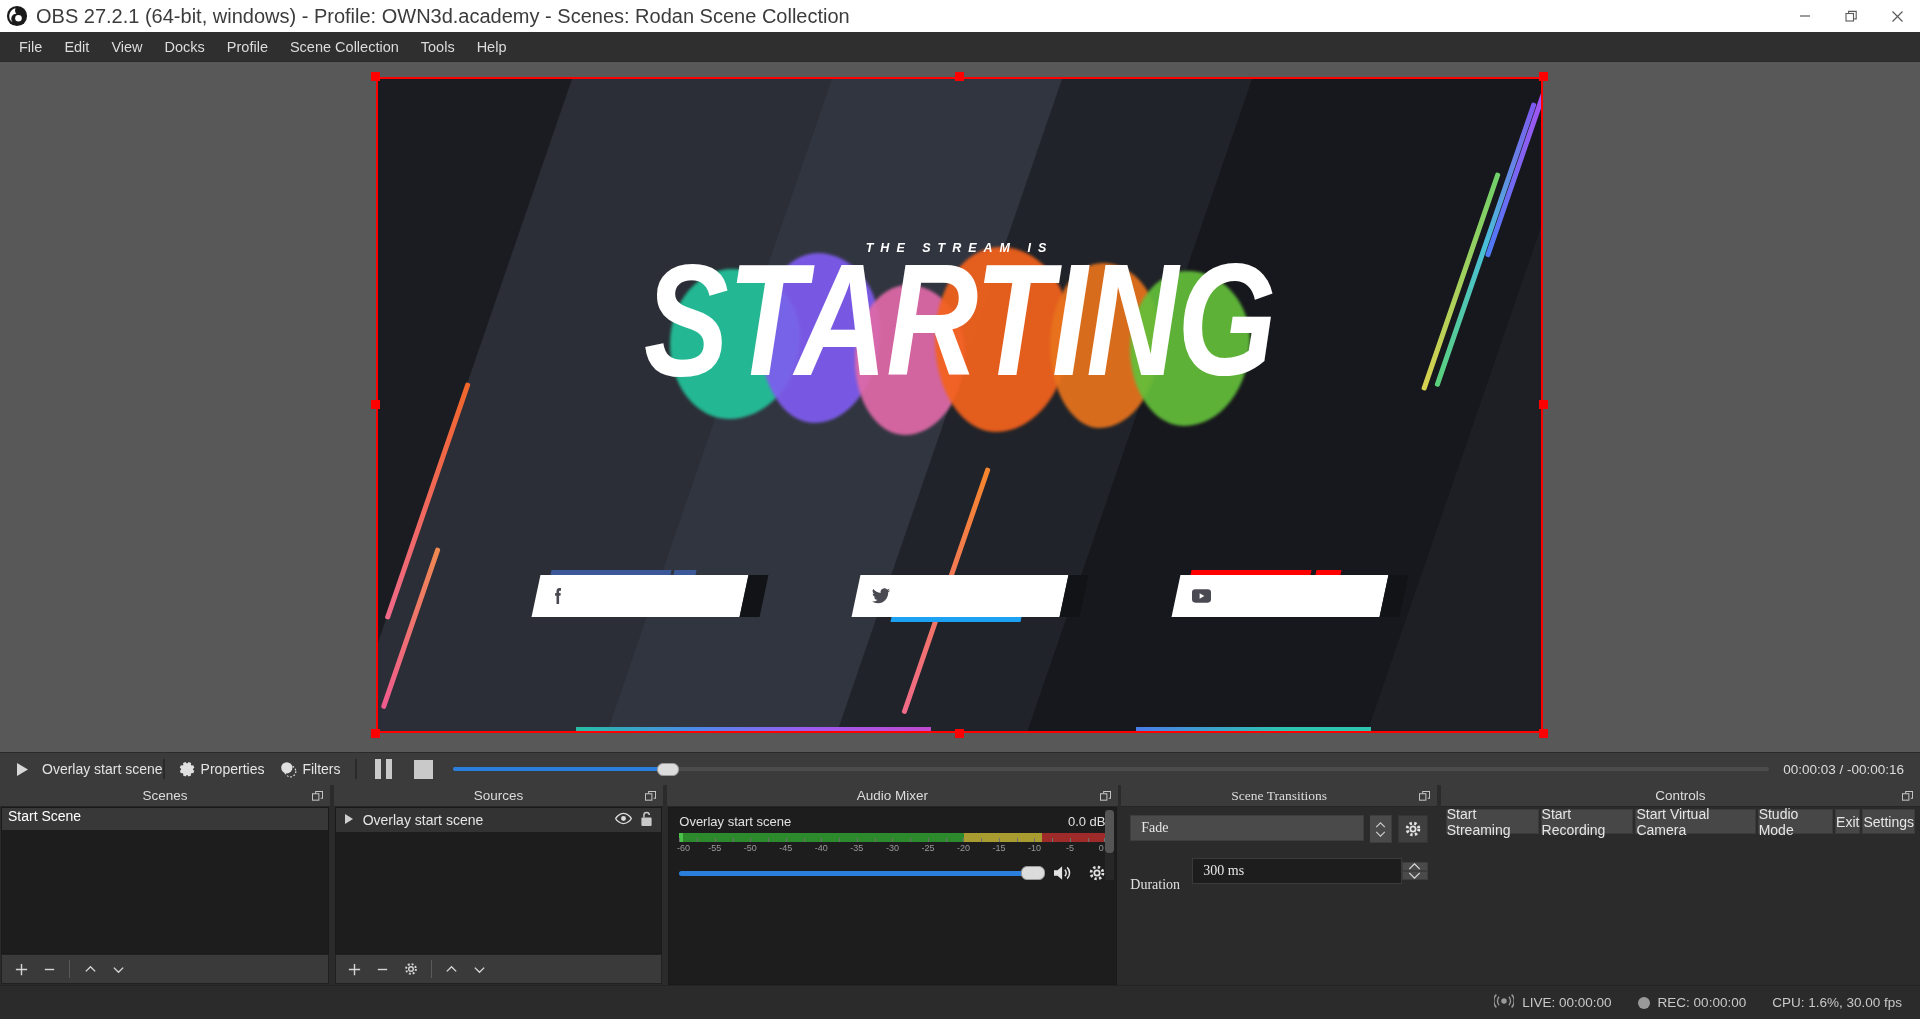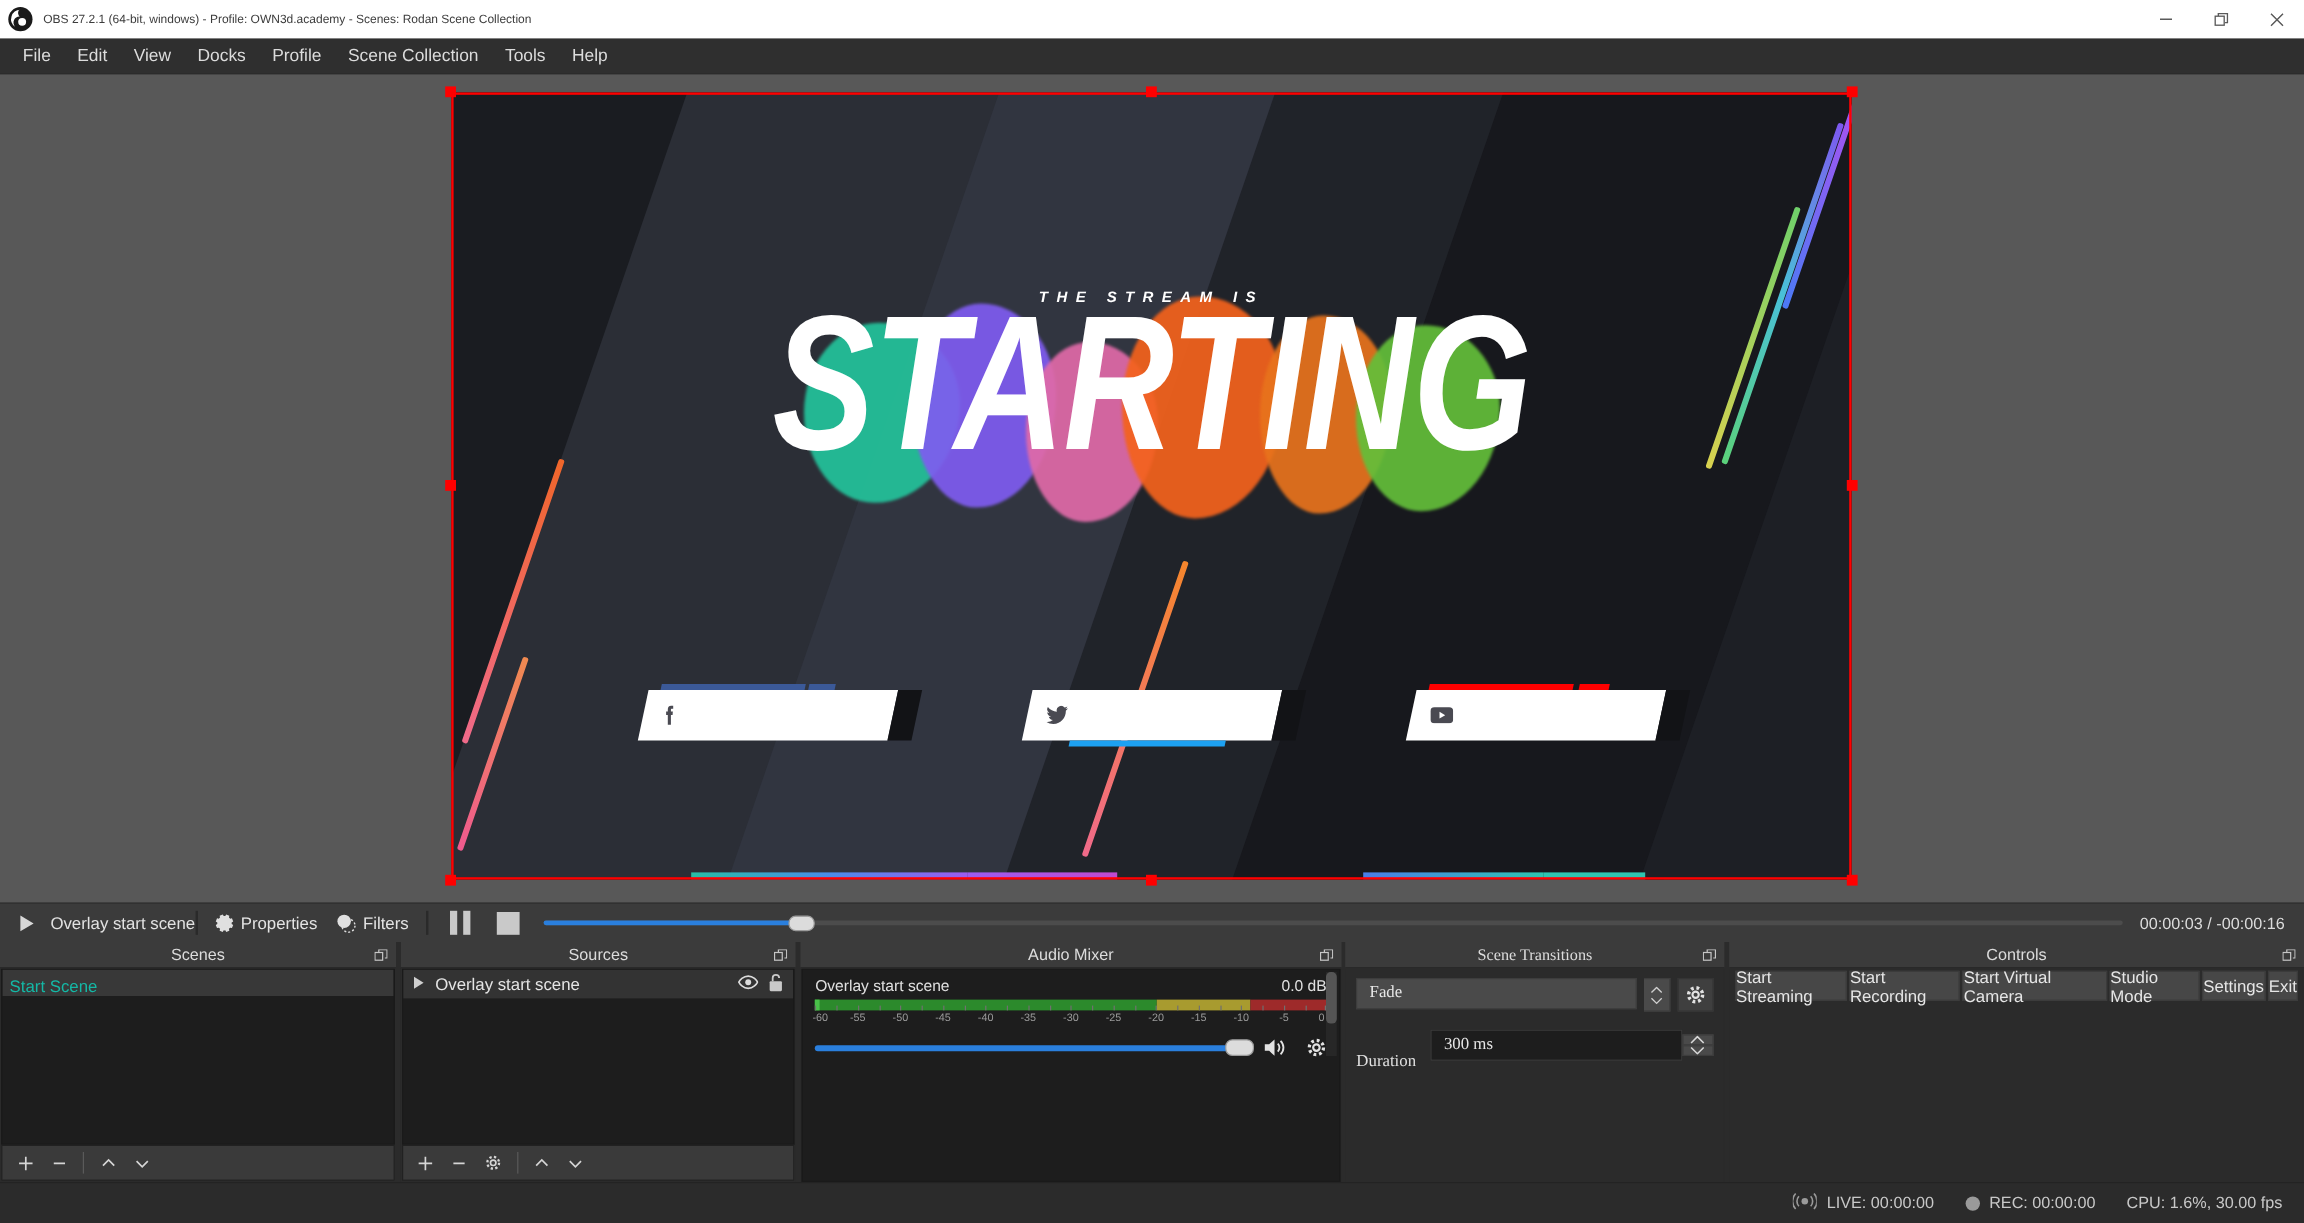--- a/index.html
+++ b/index.html
@@ -13,21 +13,21 @@
   }
   #app { position: relative; width: 1920px; height: 1019px; display: flex; flex-direction: column; }
 
   
   .titlebar {
     height: 32px; background: #ffffff; display: flex; align-items: center;
     flex: 0 0 32px; position: relative;
   }
   .tb-logo { width: 22px; height: 22px; margin-left: 6px; flex: 0 0 22px; }
   .tb-title {
-    font-size: 10px; color: #3c3c3c; margin-left: 8px; white-space: nowrap;
+    font-size: 20px; color: #3c3c3c; margin-left: 8px; white-space: nowrap;
     font-family: "Liberation Sans", sans-serif;
   }
   .tb-spacer { flex: 1 1 auto; }
   .win-btns { display: flex; height: 32px; }
   .win-btn {
     width: 46px; height: 32px; display: flex; align-items: center; justify-content: center;
   }
   .win-btn svg { display: block; }
 
   
@@ -168,21 +168,21 @@
   .dock-float { position: absolute; right: 7px; top: 5px; }
   .dock-body { flex: 1 1 auto; background: #1d1d1d; border: 1px solid #1a1a1a; margin: 0 1px; overflow: hidden; }
   .dock-foot {
     height: 30px; background: #3a3a3a; border: 1px solid #212121; margin: 0 1px 1px 1px;
     display: flex; align-items: center; padding-left: 6px; gap: 2px;
   }
   .toolbtn { width: 26px; height: 24px; display: flex; align-items: center; justify-content: center; }
   .toolsep { width: 1px; height: 18px; background: #5a5a5a; margin: 0 5px; }
 
   .list-row {
-    height: 22px; display: flex; align-items: flex-end; padding: 0 6px; font-size: 14px; color: #14b8a6;
+    height: 22px; display: flex; align-items: flex-start; padding: 0 6px; font-size: 14px; color: #ffffff;
   }
   .list-row.sel { background: #383838; }
   .src-row { display: flex; align-items: center; gap: 8px; height: 24px; padding: 0 8px;
              background: #333333; font-size: 14px; color: #e5e5e5; }
   .src-row .grow { flex: 1 1 auto; }
 
   
   .mixer-body { padding: 6px 10px 0 10px; position: relative; }
   .mx-head { display: flex; justify-content: space-between; font-size: 13px; color: #e0e0e0; }
   .mx-meter { margin-top: 4px; height: 9px; display: flex; position: relative; }
@@ -665,22 +665,22 @@
               <path d="M4 2.5V.5h7.5V8h-2" fill="none" stroke="#c6c6c6" stroke-width="1.1"></path>
             </svg>
         </span>
       </div>
       <div class="dock-body" style="background:#2b2b2b;border:none;">
         <div class="ctrl-body">
           <div class="ctrl-btn">Start Streaming</div>
           <div class="ctrl-btn">Start Recording</div>
           <div class="ctrl-btn">Start Virtual Camera</div>
           <div class="ctrl-btn">Studio Mode</div>
+          <div class="ctrl-btn">Exit</div>
           <div class="ctrl-btn">Settings</div>
-          <div class="ctrl-btn">Exit</div>
         </div>
       </div>
     </div>
   </div>
 
   <div class="statusbar">
     <div class="st-item">
       <span>
         <svg width="20" height="16" viewBox="0 0 22 16">
             <circle cx="11" cy="8" r="3" fill="#9a9a9a"></circle>

